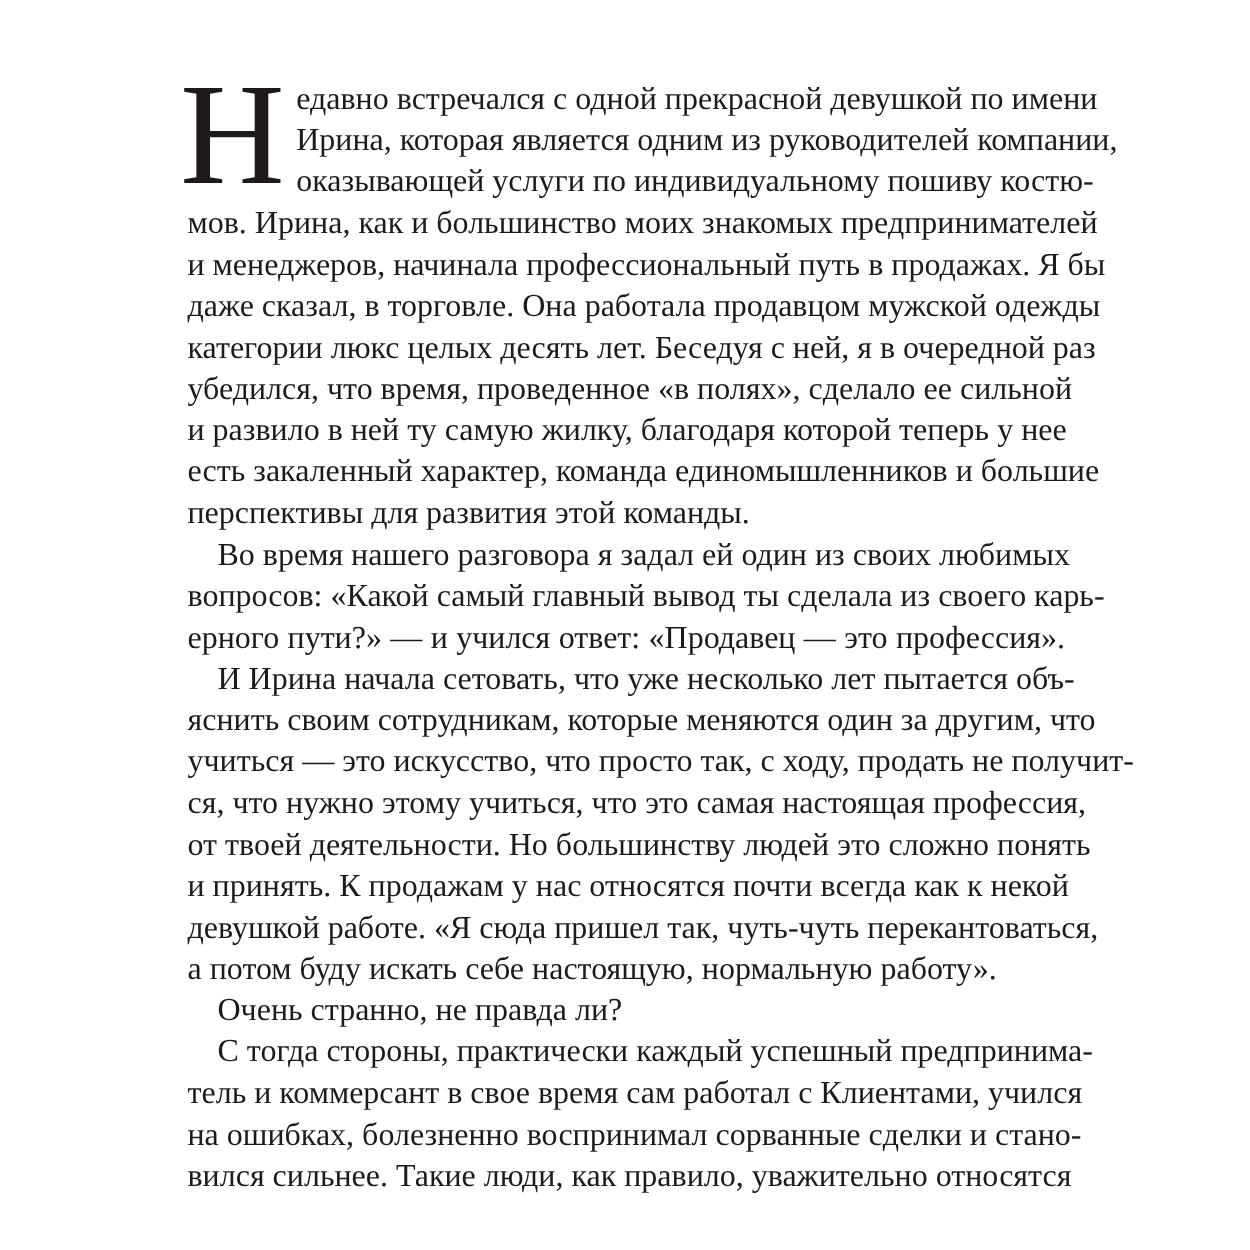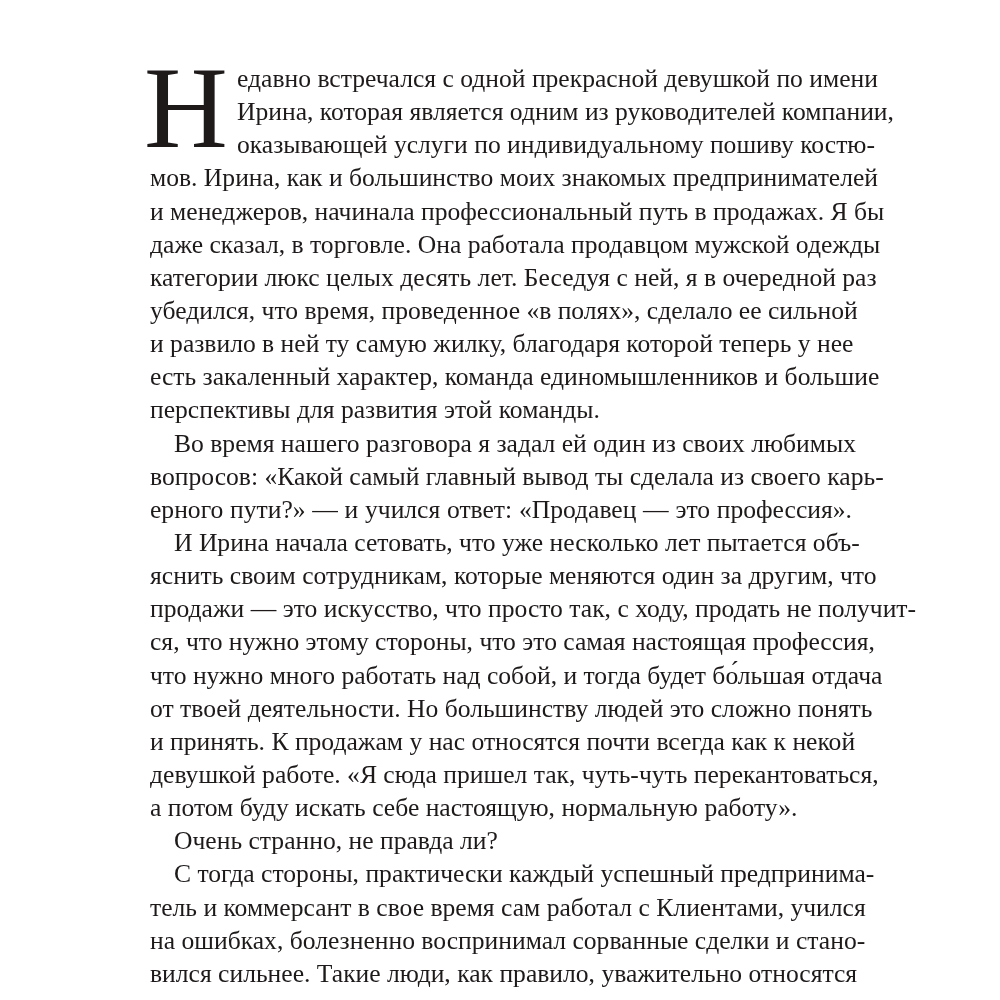--- a/index.html
+++ b/index.html
@@ -66,23 +66,22 @@
   <span class="line">и развило в ней ту самую жилку, благодаря которой теперь у нее</span>
   <span class="line">есть закаленный характер, команда единомышленников и большие</span>
   <span class="line last">перспективы для развития этой команды.</span>
 
   <span class="line indent">Во время нашего разговора я задал ей один из своих любимых</span>
   <span class="line">вопросов: «Какой самый главный вывод ты сделала из своего карь-</span>
   <span class="line">ерного пути?» — и учился ответ: «Продавец — это профессия».</span>
 
   <span class="line indent">И Ирина начала сетовать, что уже несколько лет пытается объ-</span>
   <span class="line">яснить своим сотрудникам, которые меняются один за другим, что</span>
-  <span class="line">продажи — это искусство, что просто так, с ходу, продать не получит-</span>
-  <span class="line">ся, что нужно этому стороны, что это самая настоящая профессия,</span>
-  <span class="line">что нужно много работать над собой, и тогда будет бо́льшая отдача</span>
+  <span class="line">учиться — это искусство, что просто так, с ходу, продать не получит-</span>
+  <span class="line">ся, что нужно этому учиться, что это самая настоящая профессия,</span>
   <span class="line">от твоей деятельности. Но большинству людей это сложно понять</span>
   <span class="line">и принять. К продажам у нас относятся почти всегда как к некой</span>
   <span class="line">девушкой работе. «Я сюда пришел так, чуть-чуть перекантоваться,</span>
   <span class="line last">а потом буду искать себе настоящую, нормальную работу».</span>
 
   <span class="line indent last">Очень странно, не правда ли?</span>
 
   <span class="line indent">С тогда стороны, практически каждый успешный предпринима-</span>
   <span class="line">тель и коммерсант в свое время сам работал с Клиентами, учился</span>
   <span class="line">на ошибках, болезненно воспринимал сорванные сделки и стано-</span>

